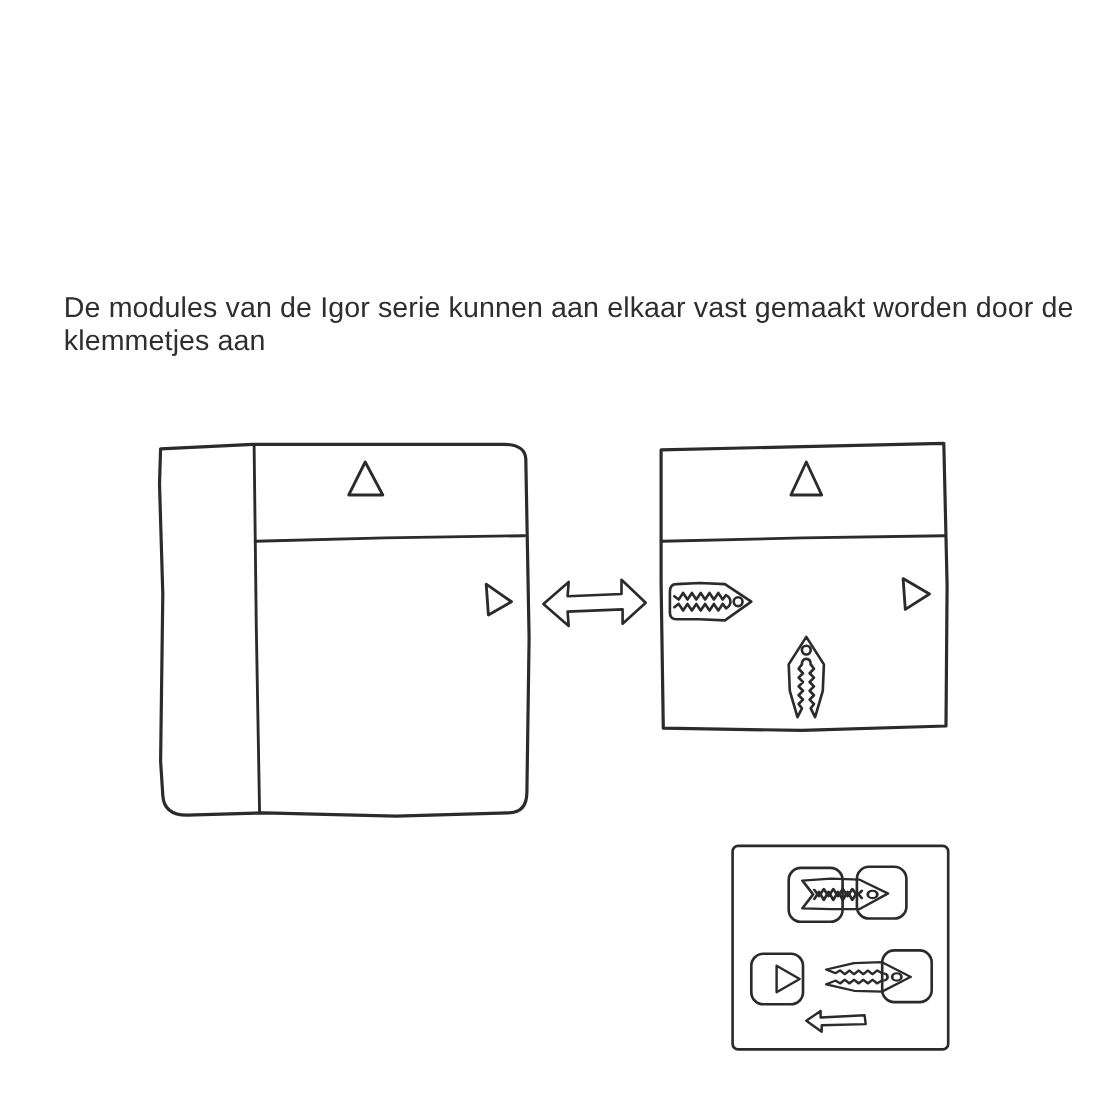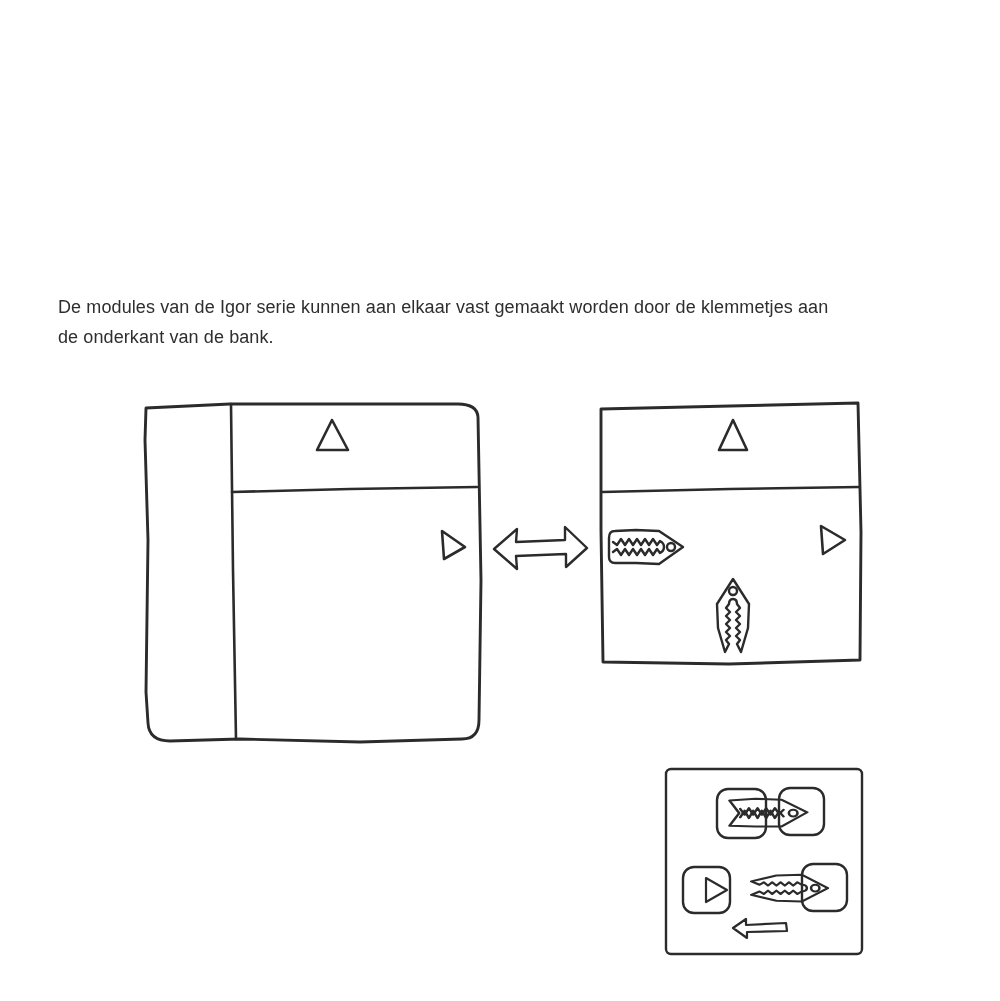--- a/index.html
+++ b/index.html
@@ -5,23 +5,23 @@
   html, body { margin: 0; padding: 0; }
   body {
     width: 1000px; height: 1001px;
     background: #ffffff;
     position: relative;
     overflow: hidden;
     font-family: "Liberation Sans", sans-serif;
   }
   .caption {
     position: absolute;
-    left: 58px; top: 292px;
+    left: 58px; top: 264px;
     margin: 0;
-    font-size: 18px;
+    font-size: 26px;
     line-height: 30px;
     letter-spacing: 0.1px;
     color: #2e2e2e;
   }
   svg.sketch {
     position: absolute;
     left: 0; top: 0;
   }
   svg.sketch path, svg.sketch rect, svg.sketch circle, svg.sketch polygon {
     fill: none;
@@ -32,21 +32,21 @@
   .w3  { stroke-width: 2.9px; }
   .w26 { stroke-width: 2.6px; }
   .w24 { stroke-width: 2.4px; }
   .w22 { stroke-width: 2.2px; }
 </style>
 </head>
 <body>
 
 <div>
 
-  <p class="caption"><span>De modules van de Igor serie kunnen aan elkaar vast gemaakt worden door de klemmetjes aan</span><br><span>de onderkant van de bank.</span></p>
+  <p class="caption"><span>De modules van de Igor serie kunnen aan elkaar vast gemaakt worden door de klemmetjes aan</span><br></p>
 
   <svg class="sketch" width="1000" height="1001" viewBox="0 0 1000 1001">
 
     <defs>
 
       <g id="clampA">
         <path d="M9,2 L30,1 L53,2 L77,18 L53,35 L30,34 L9,34 Q3,34 3,28 L3,9 Q3,2 9,2 Z"></path>
         <path d="M7,13 L11,16 L15,10 L19,16 L23,10 L27,16 L31,10 L35,16 L39,10 L43,16 L47,10 L51,16 L54,12 Q58,14 58,18 Q58,22 54,24 L51,20 L47,26 L43,20 L39,26 L35,20 L31,26 L27,20 L23,26 L19,20 L15,26 L11,20 L7,23"></path>
         <circle cx="65" cy="18" r="4"></circle>
       </g>

